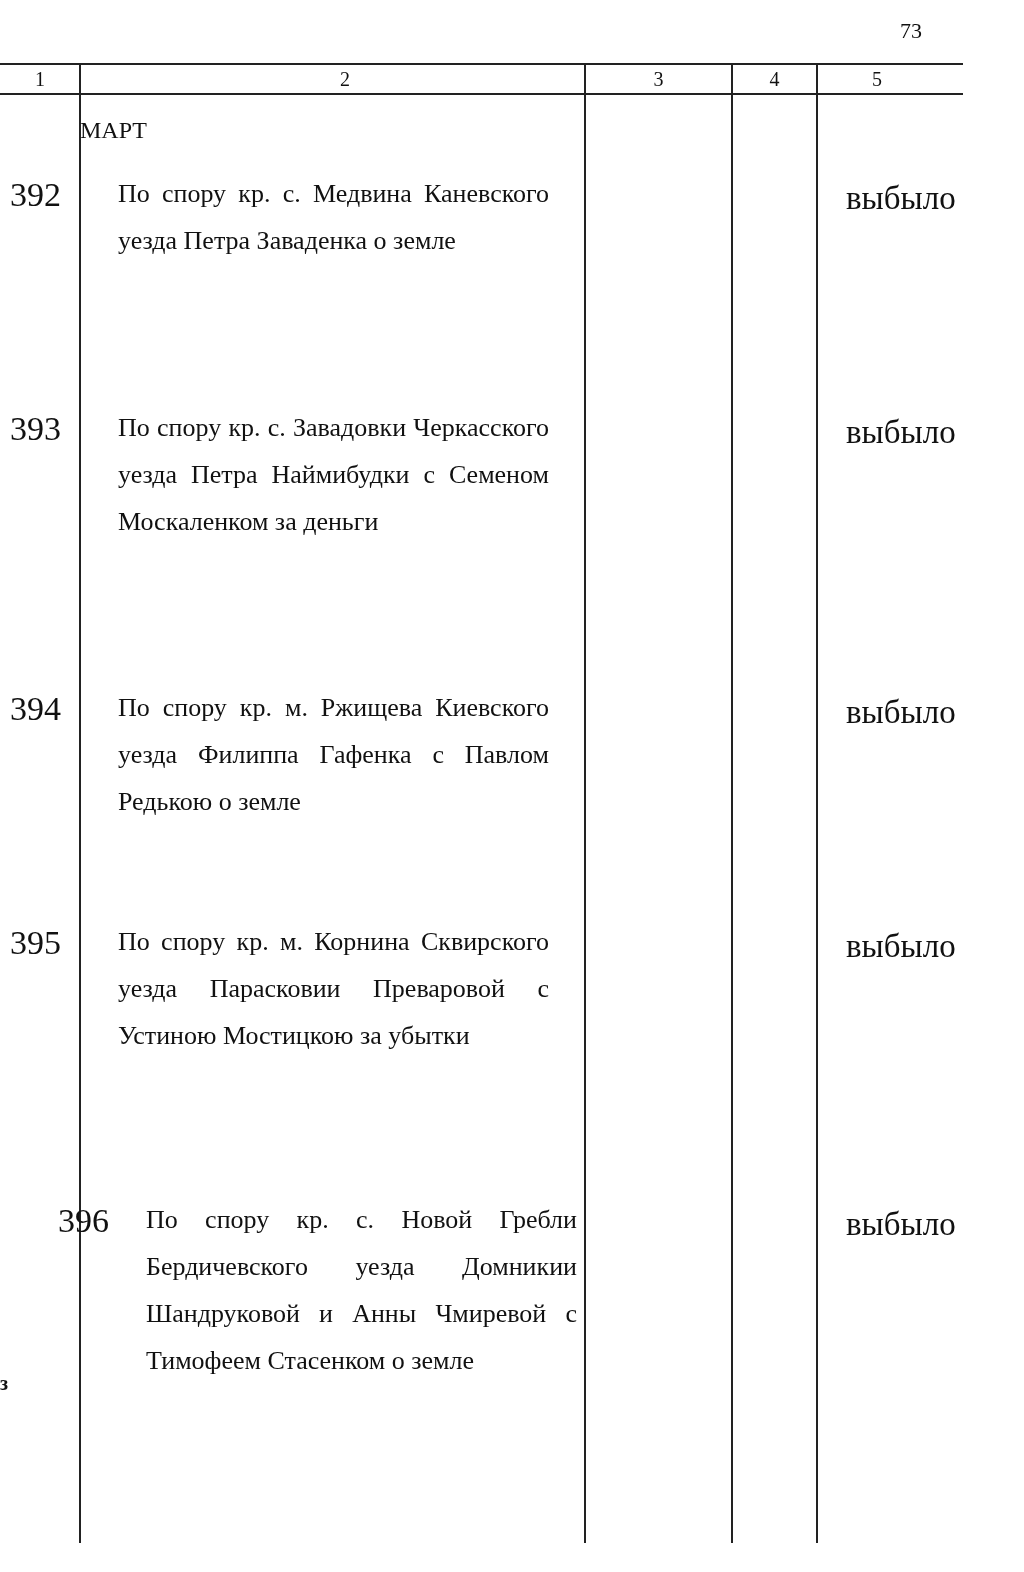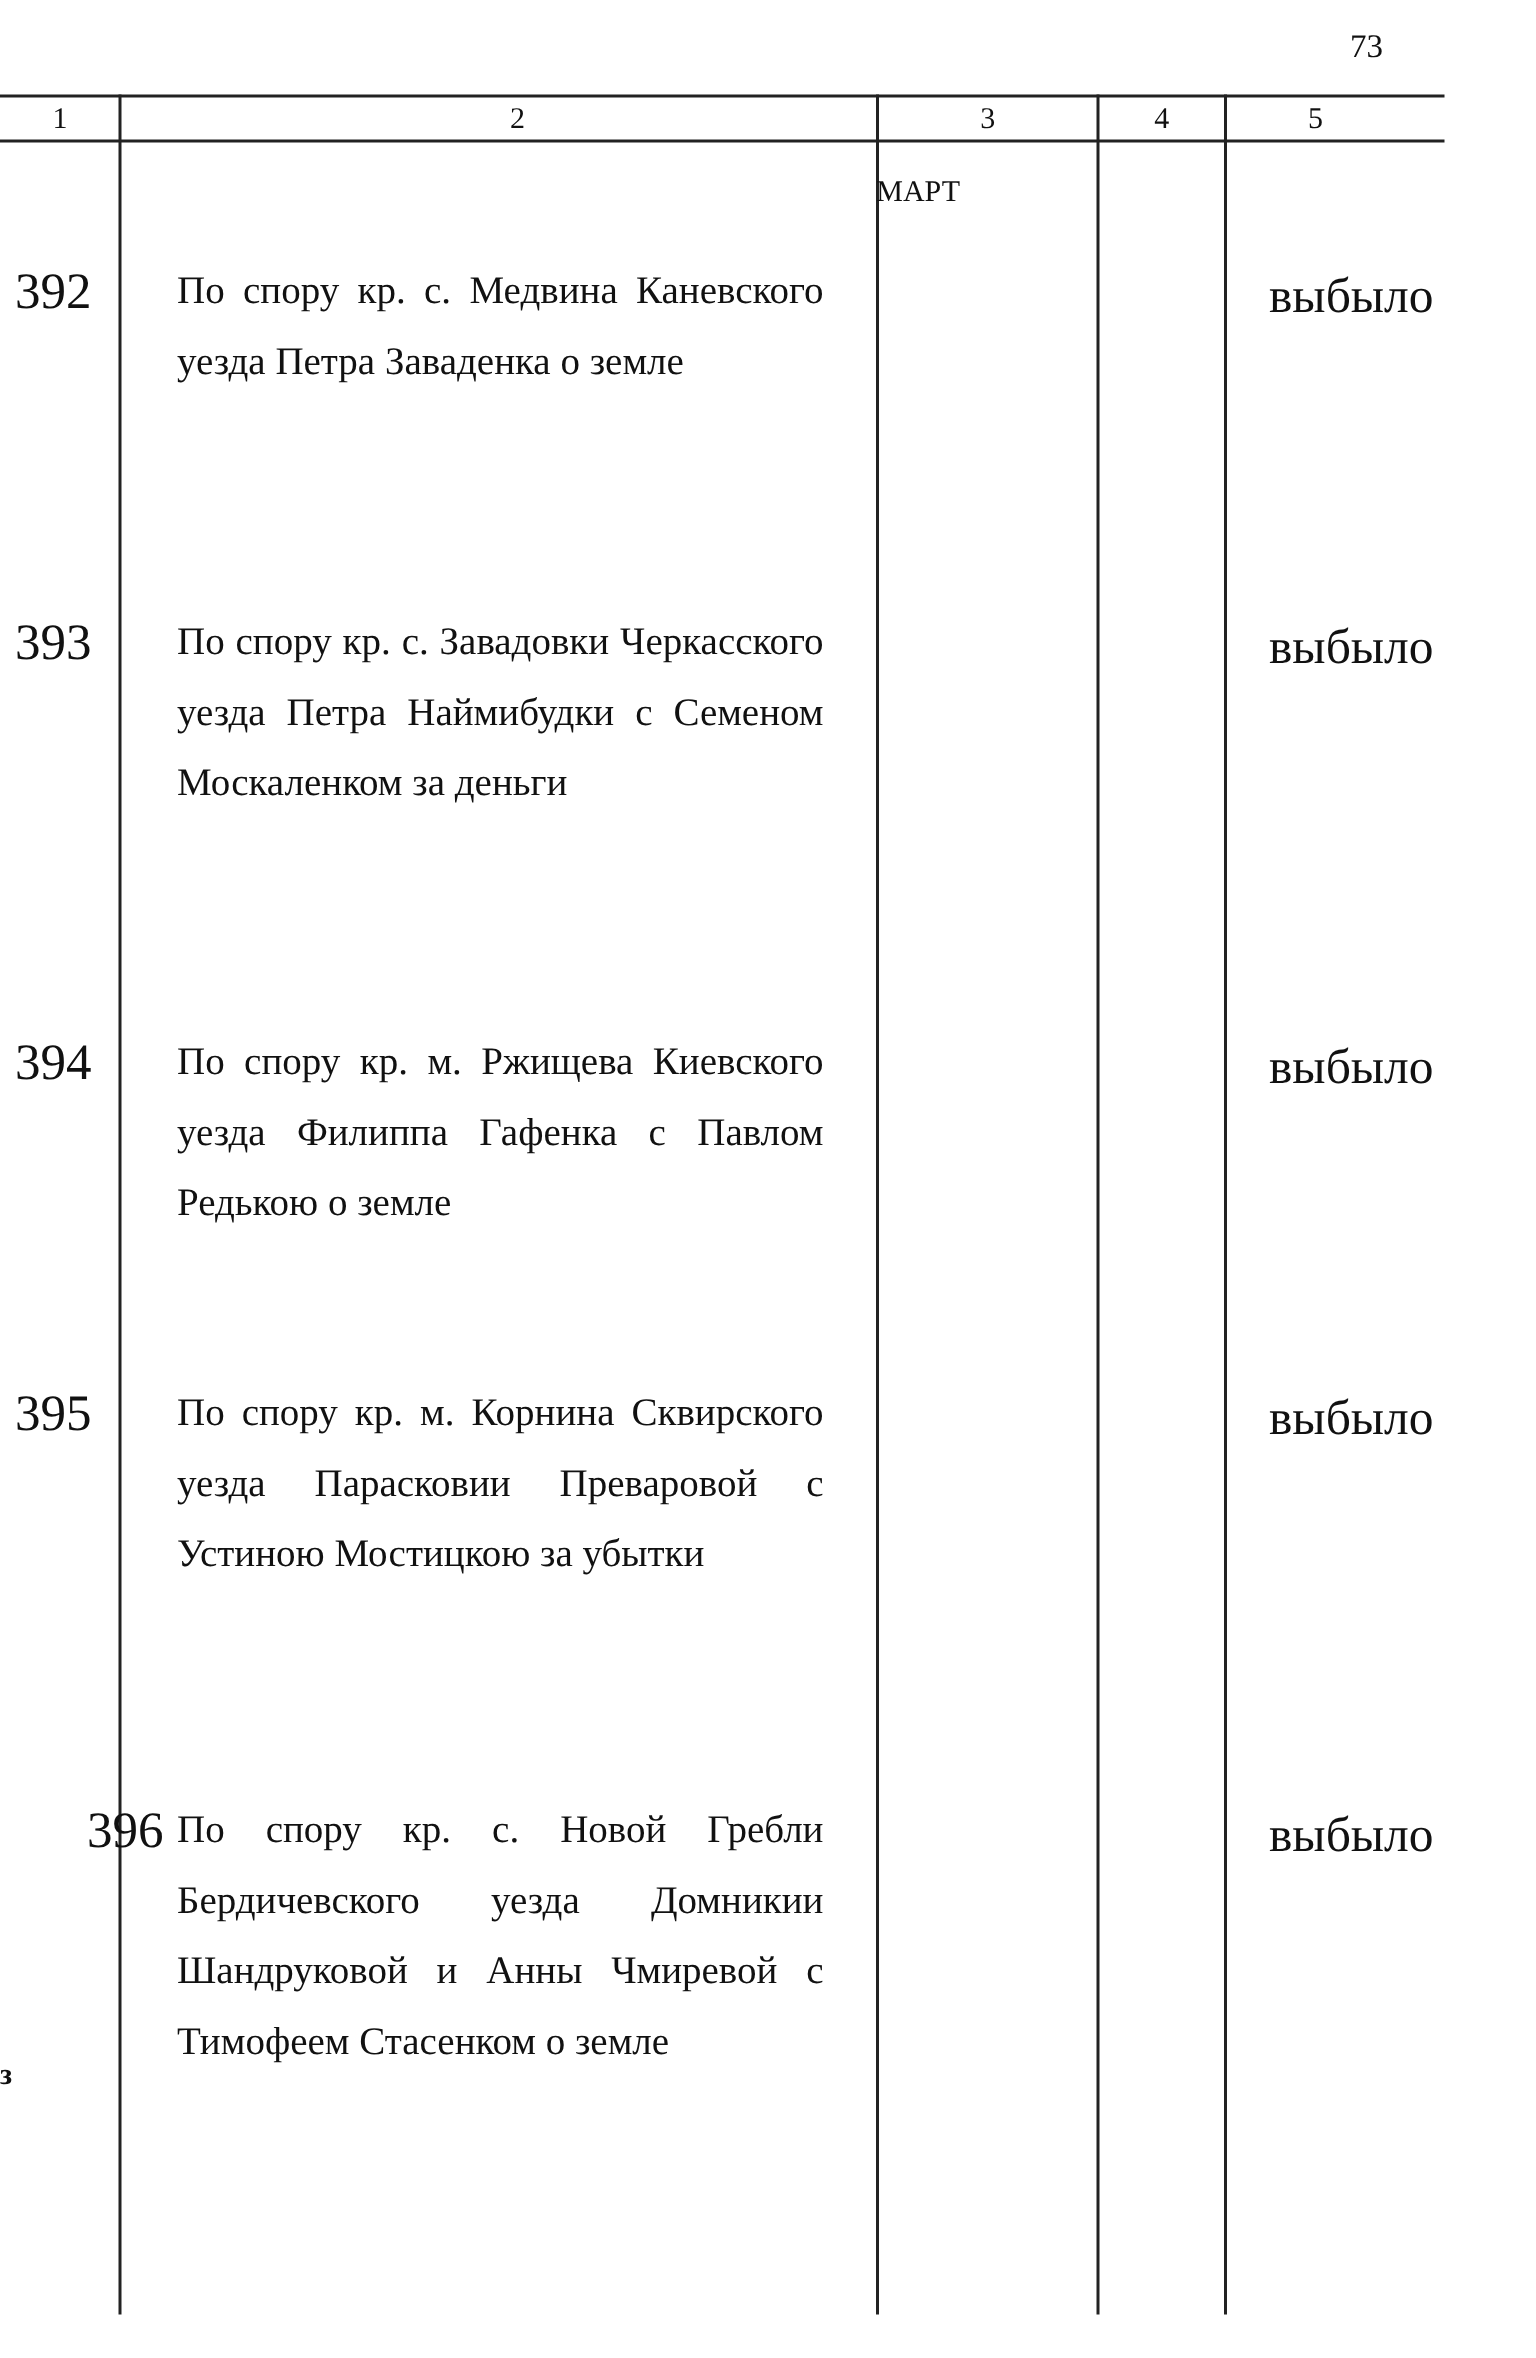--- a/index.html
+++ b/index.html
@@ -13,21 +13,21 @@
   .hline { position: absolute; left: 0; width: 963px; background: #222; }
   .hline.top { top: 63px; height: 2px; }
   .hline.header-bottom { top: 93px; height: 2px; }
   .vline { position: absolute; width: 2px; background: #222; }
   .header-cell {
     position: absolute; top: 66px; height: 26px; text-align: center;
     font-size: 20px; line-height: 26px;
   }
   .month {
     position: absolute; left: 80px; width: 560px; top: 117px;
-    text-align: right; font-size: 20px;
+    text-align: left; font-size: 24px;
   }
   .row-num {
     position: absolute; left: 10px; width: 60px; font-size: 34px;
   }
   .row-text {
     position: absolute; left: 118px; width: 431px; font-size: 26px;
     line-height: 47px; text-align: justify; text-align-last: left;
   }
   .row-status {
     position: absolute; left: 846px; font-size: 33px;
@@ -80,19 +80,19 @@
     </div>
 
     <div>
       <div class="row-num" style="top:924px;">395</div>
       <div class="row-text" style="top:918px;">По спору кр. м. Корнина Сквирского уезда Парасковии Преваровой с Устиною Мостицкою за убытки</div>
       <div class="row-status" style="top:928px;">выбыло</div>
     </div>
 
     <div>
       <div class="row-num" style="top:1202px;margin-left:48px;">396</div>
-      <div class="row-text" style="top:1196px;">По спору кр. с. Новой Гребли Бердичевского уезда Домникии Шандруковой и Анны Чмиревой с Тимофеем Стасенком о земле</div>
+      <div class="row-text" style="top:1196px;margin-left:28px;">По спору кр. с. Новой Гребли Бердичевского уезда Домникии Шандруковой и Анны Чмиревой с Тимофеем Стасенком о земле</div>
       <div class="row-status" style="top:1206px;">выбыло</div>
     </div>
   </div>
 
   <div class="stray-mark">з</div>
 </div>
 
 </body></html>

